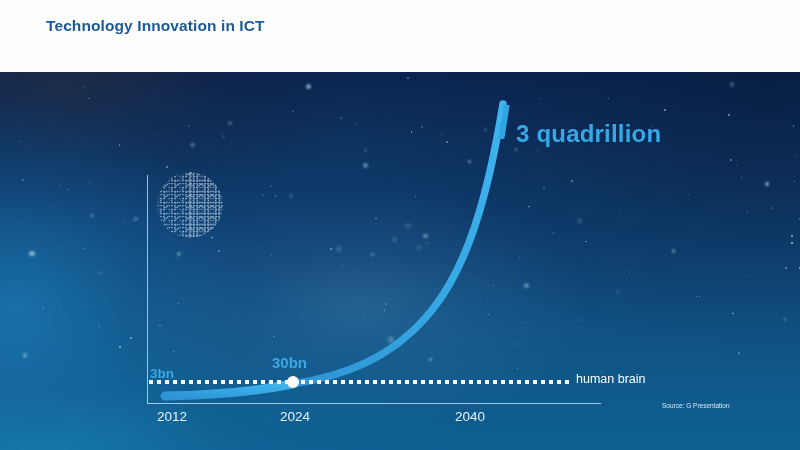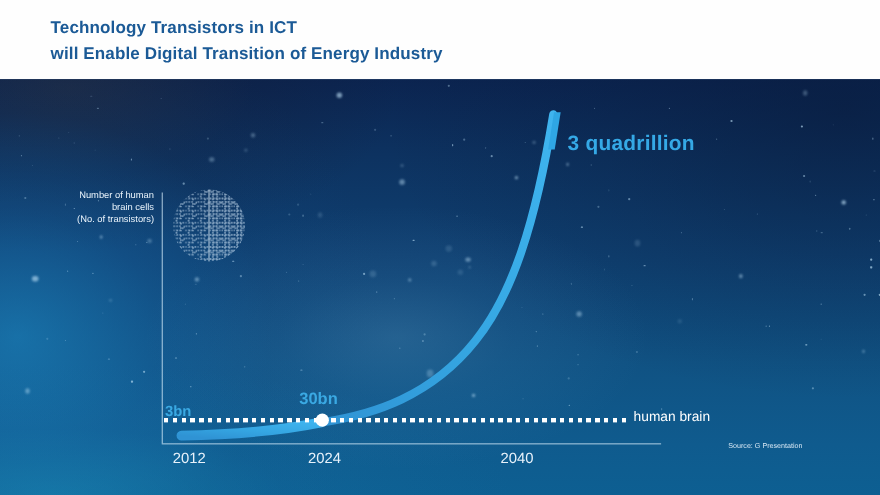--- a/index.html
+++ b/index.html
@@ -162,21 +162,21 @@
     align-items: center;
   }
   #quad-bar {
     width: 6px;
     height: 34px;
     background: #2fa6e4;
     transform: skewX(-9deg);
     margin-right: 9px;
   }
   #quad-label {
-    font-size: 19px;
+    font-size: 24px;
     font-weight: bold;
     color: #35a9e6;
     letter-spacing: 0.2px;
     white-space: nowrap;
     margin-top: 24px;
   }
 
   
   #curve-svg {
     position: absolute;
@@ -245,22 +245,21 @@
     white-space: nowrap;
   }
 </style>
 </head>
 <body>
 
 <div id="slide">
 
   <div id="header">
     <div id="header-title">
-      <span>Technology Transistors in ICT</span>
-      <span class="line2">will Enable Digital Transition of Energy Industry</span>
+      <span>Technology Innovation in ICT</span>
     </div>
   </div>
 
   <div id="panel">
 
     <div class="bg-layer bg-base"></div>
     <div class="bg-layer bg-right-dark"></div>
     <div class="bg-layer bg-topleft-dark"></div>
     <div class="bg-layer bg-left-glow"></div>
     <div class="bg-layer bg-bottom-teal"></div>
@@ -415,25 +414,20 @@
         <div class="star" style="width: 4.3px; height: 4.3px; left: 23.2px; top: 281.3px; opacity: 0.43; filter: blur(1.2px);"></div>
         <div class="star" style="width: 1.2px; height: 1.2px; left: 585.4px; top: 169px; opacity: 0.48;"></div>
         <div class="star" style="width: 3px; height: 3px; left: 370.6px; top: 181.2px; opacity: 0.43; filter: blur(1.2px);"></div>
         <div class="star" style="width: 0.8px; height: 0.8px; left: 299.8px; top: 293.4px; opacity: 0.6;"></div>
         <div class="star" style="width: 4.4px; height: 4.4px; left: 764.5px; top: 109.6px; opacity: 0.67; filter: blur(1.2px);"></div>
       </div>
 
     <div id="y-axis"></div>
     <div id="x-axis"></div>
 
-    <div id="y-caption">
-      <span class="l">Number of human</span>
-      <span class="l">brain cells</span>
-      <span class="l">(No. of transistors)</span>
-    </div>
 
 
     <div id="brain-circle">
       <svg width="66" height="66" viewBox="0 0 66 66" xmlns="http://www.w3.org/2000/svg">
         <defs>
           <clipPath id="circClip">
               <circle cx="33" cy="33" r="33"></circle>
             </clipPath>
           <pattern id="mazePat" width="11" height="11" patternUnits="userSpaceOnUse">
             <rect width="11" height="11" fill="none"></rect>

